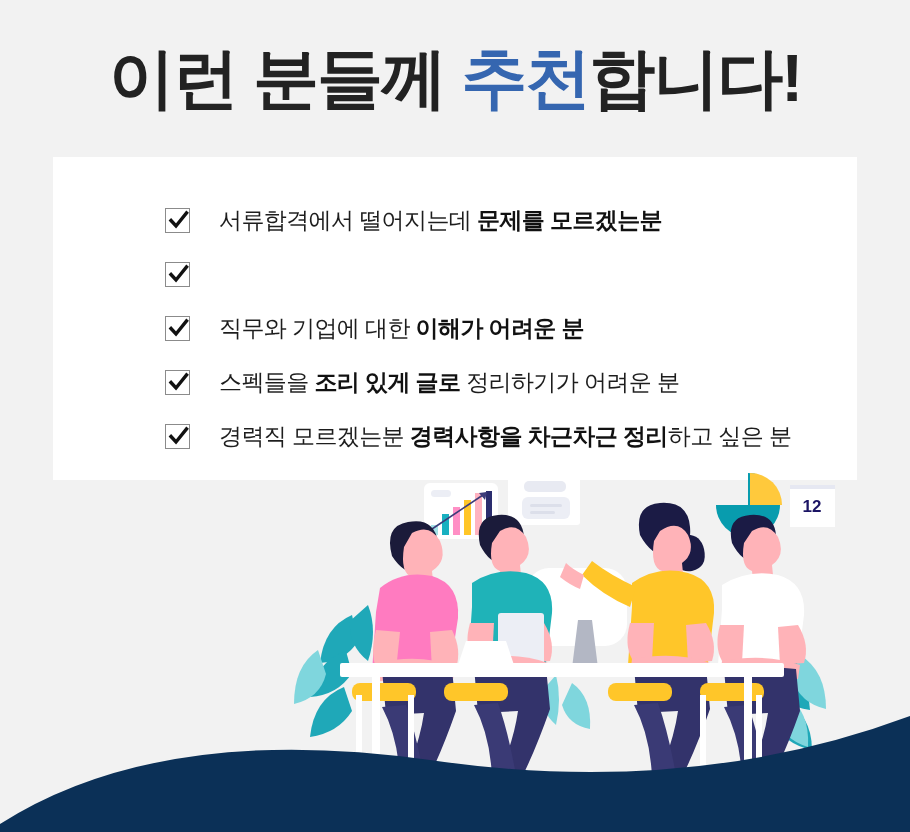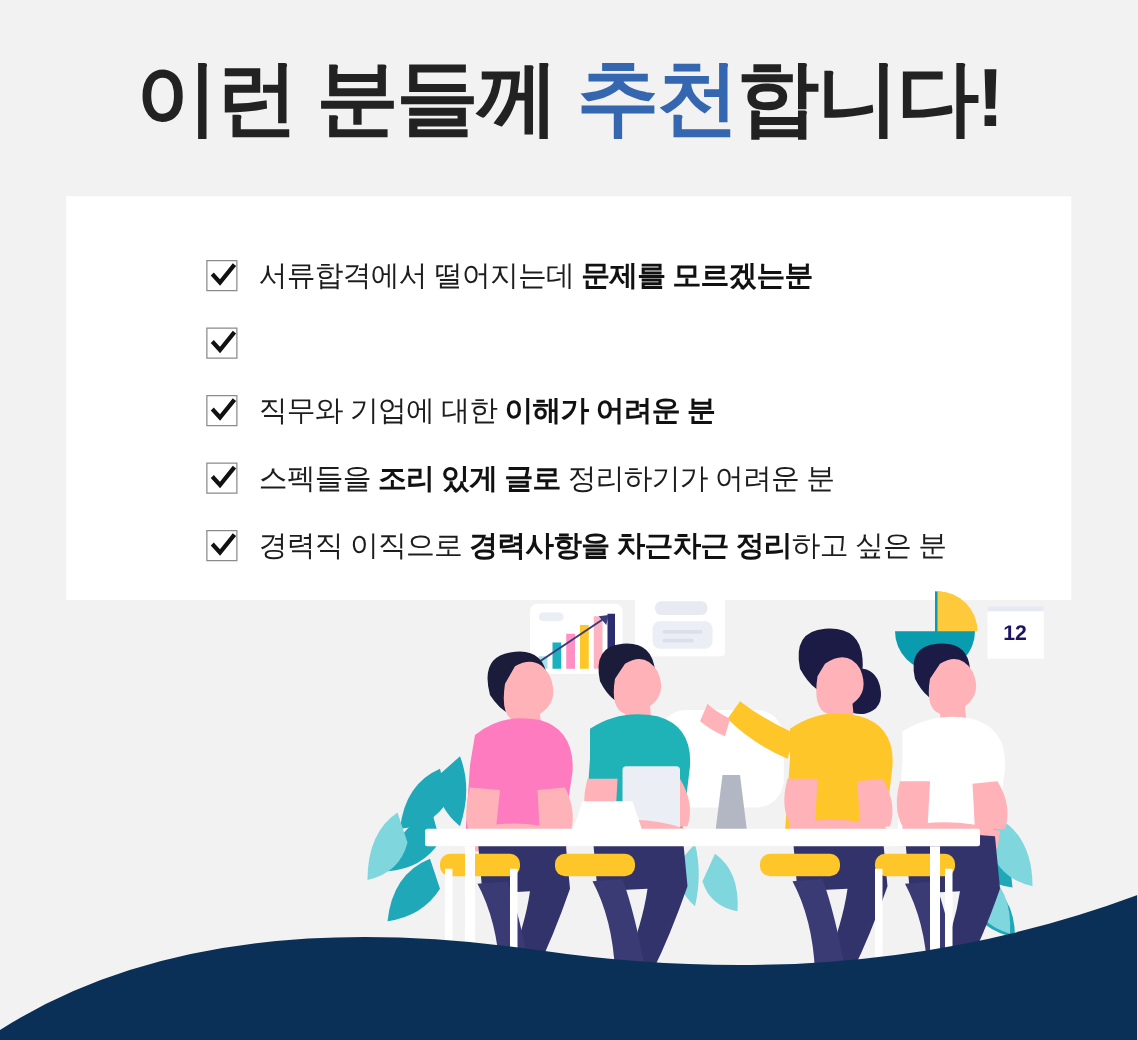--- a/index.html
+++ b/index.html
@@ -57,20 +57,21 @@
     left: 112px;
     top: 36px;
     width: 680px;
   }
 
   .list-item {
     display: flex;
     align-items: center;
     height: 54px;
     white-space: nowrap;
+    gap: 12px;
   }
 
   .checkbox {
     width: 25px;
     height: 25px;
     min-width: 25px;
     border: 1.6px solid #8b8b8b;
     background: #ffffff;
     position: relative;
     margin-right: 17px;
@@ -162,21 +163,21 @@
         </span>
         <span class="item-text"><span>스펙들을 </span><b>조리 있게 글로</b><span> 정리하기가 어려운 분</span></span>
       </div>
 
       <div class="list-item">
         <span class="checkbox">
           <svg width="21" height="21" viewBox="0 0 21 21">
               <path d="M3 10.5 L8 16 L18.5 3" stroke="#111111" stroke-width="3.4" fill="none" stroke-linecap="square"></path>
             </svg>
         </span>
-        <span class="item-text"><span>경력직 이직으로 </span><b>경력사항을 차근차근 정리</b><span>하고 싶은 분</span></span>
+        <span class="item-text"><span>경력직 모르겠는분 </span><b>경력사항을 차근차근 정리</b><span>하고 싶은 분</span></span>
       </div>
 
     </div>
   </div>
 
   <div class="illustration">
     <svg width="910" height="377" viewBox="0 0 910 377" xmlns="http://www.w3.org/2000/svg">
 
       <g>
         <rect x="508" y="18" width="72" height="52" rx="3" fill="#ffffff"></rect>

